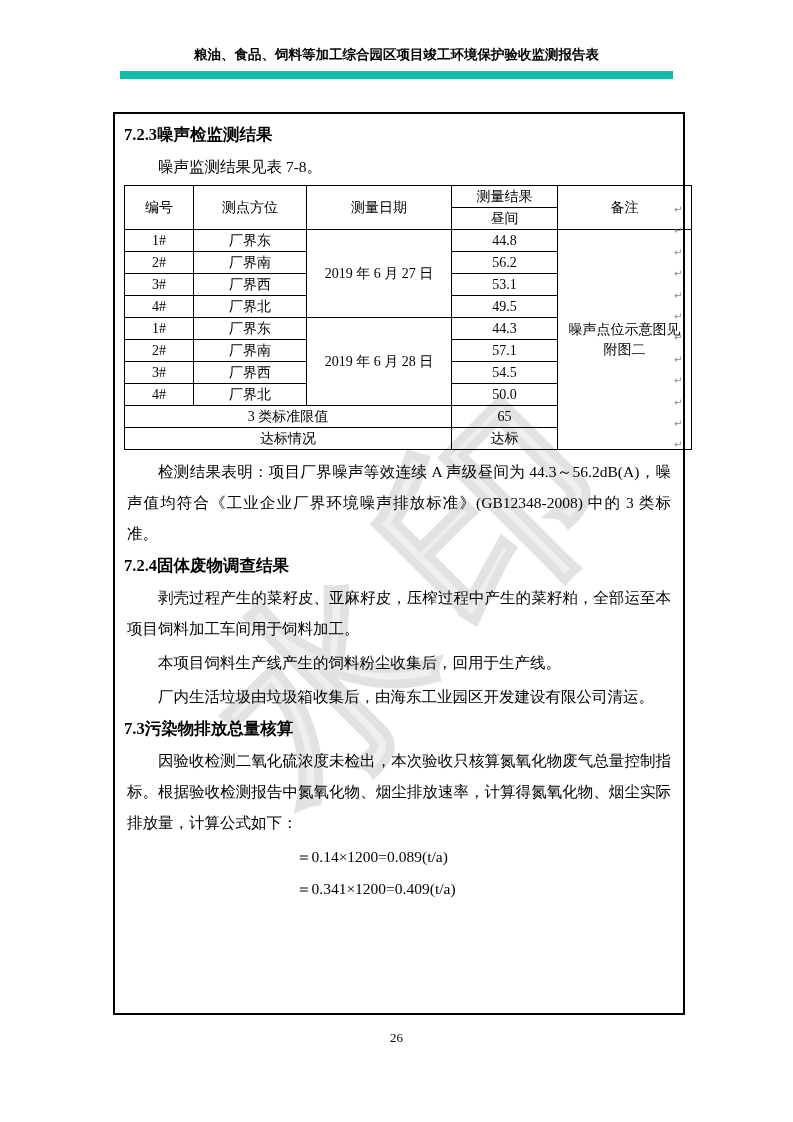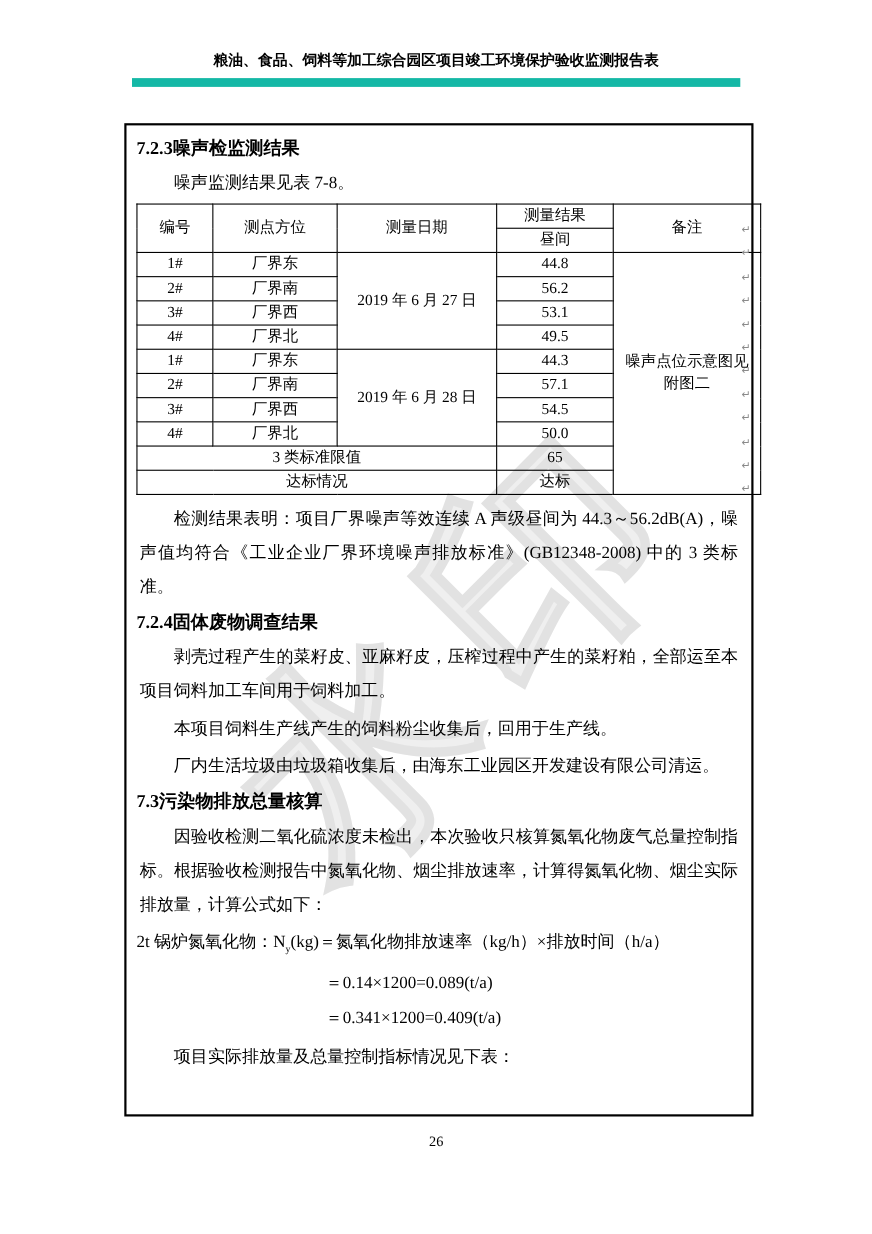--- a/index.html
+++ b/index.html
@@ -224,26 +224,24 @@
     <div class="section-heading">7.2.4固体废物调查结果</div>
 
     <p class="para">剥壳过程产生的菜籽皮、亚麻籽皮，压榨过程中产生的菜籽粕，全部运至本项目饲料加工车间用于饲料加工。</p>
     <p class="para">本项目饲料生产线产生的饲料粉尘收集后，回用于生产线。</p>
     <p class="para">厂内生活垃圾由垃圾箱收集后，由海东工业园区开发建设有限公司清运。</p>
 
     <div class="section-heading">7.3污染物排放总量核算</div>
 
     <p class="para">因验收检测二氧化硫浓度未检出，本次验收只核算氮氧化物废气总量控制指标。根据验收检测报告中氮氧化物、烟尘排放速率，计算得氮氧化物、烟尘实际排放量，计算公式如下：</p>
 
-    <p class="formula"><span>2t 锅炉氮氧化物：N</span><sub>y</sub><span>(kg)＝氮氧化物排放速率（kg/h）×排放时间（h/a）</span></p>
     <p class="formula-result">＝0.14×1200=0.089(t/a)</p>
 
     <p class="formula-result">＝0.341×1200=0.409(t/a)</p>
 
-    <p class="para">项目实际排放量及总量控制指标情况见下表：</p>
 
   </div>
 
   <div class="row-marks">
     <span>↵</span>
     <span>↵</span>
     <span>↵</span>
     <span>↵</span>
     <span>↵</span>
     <span>↵</span>

